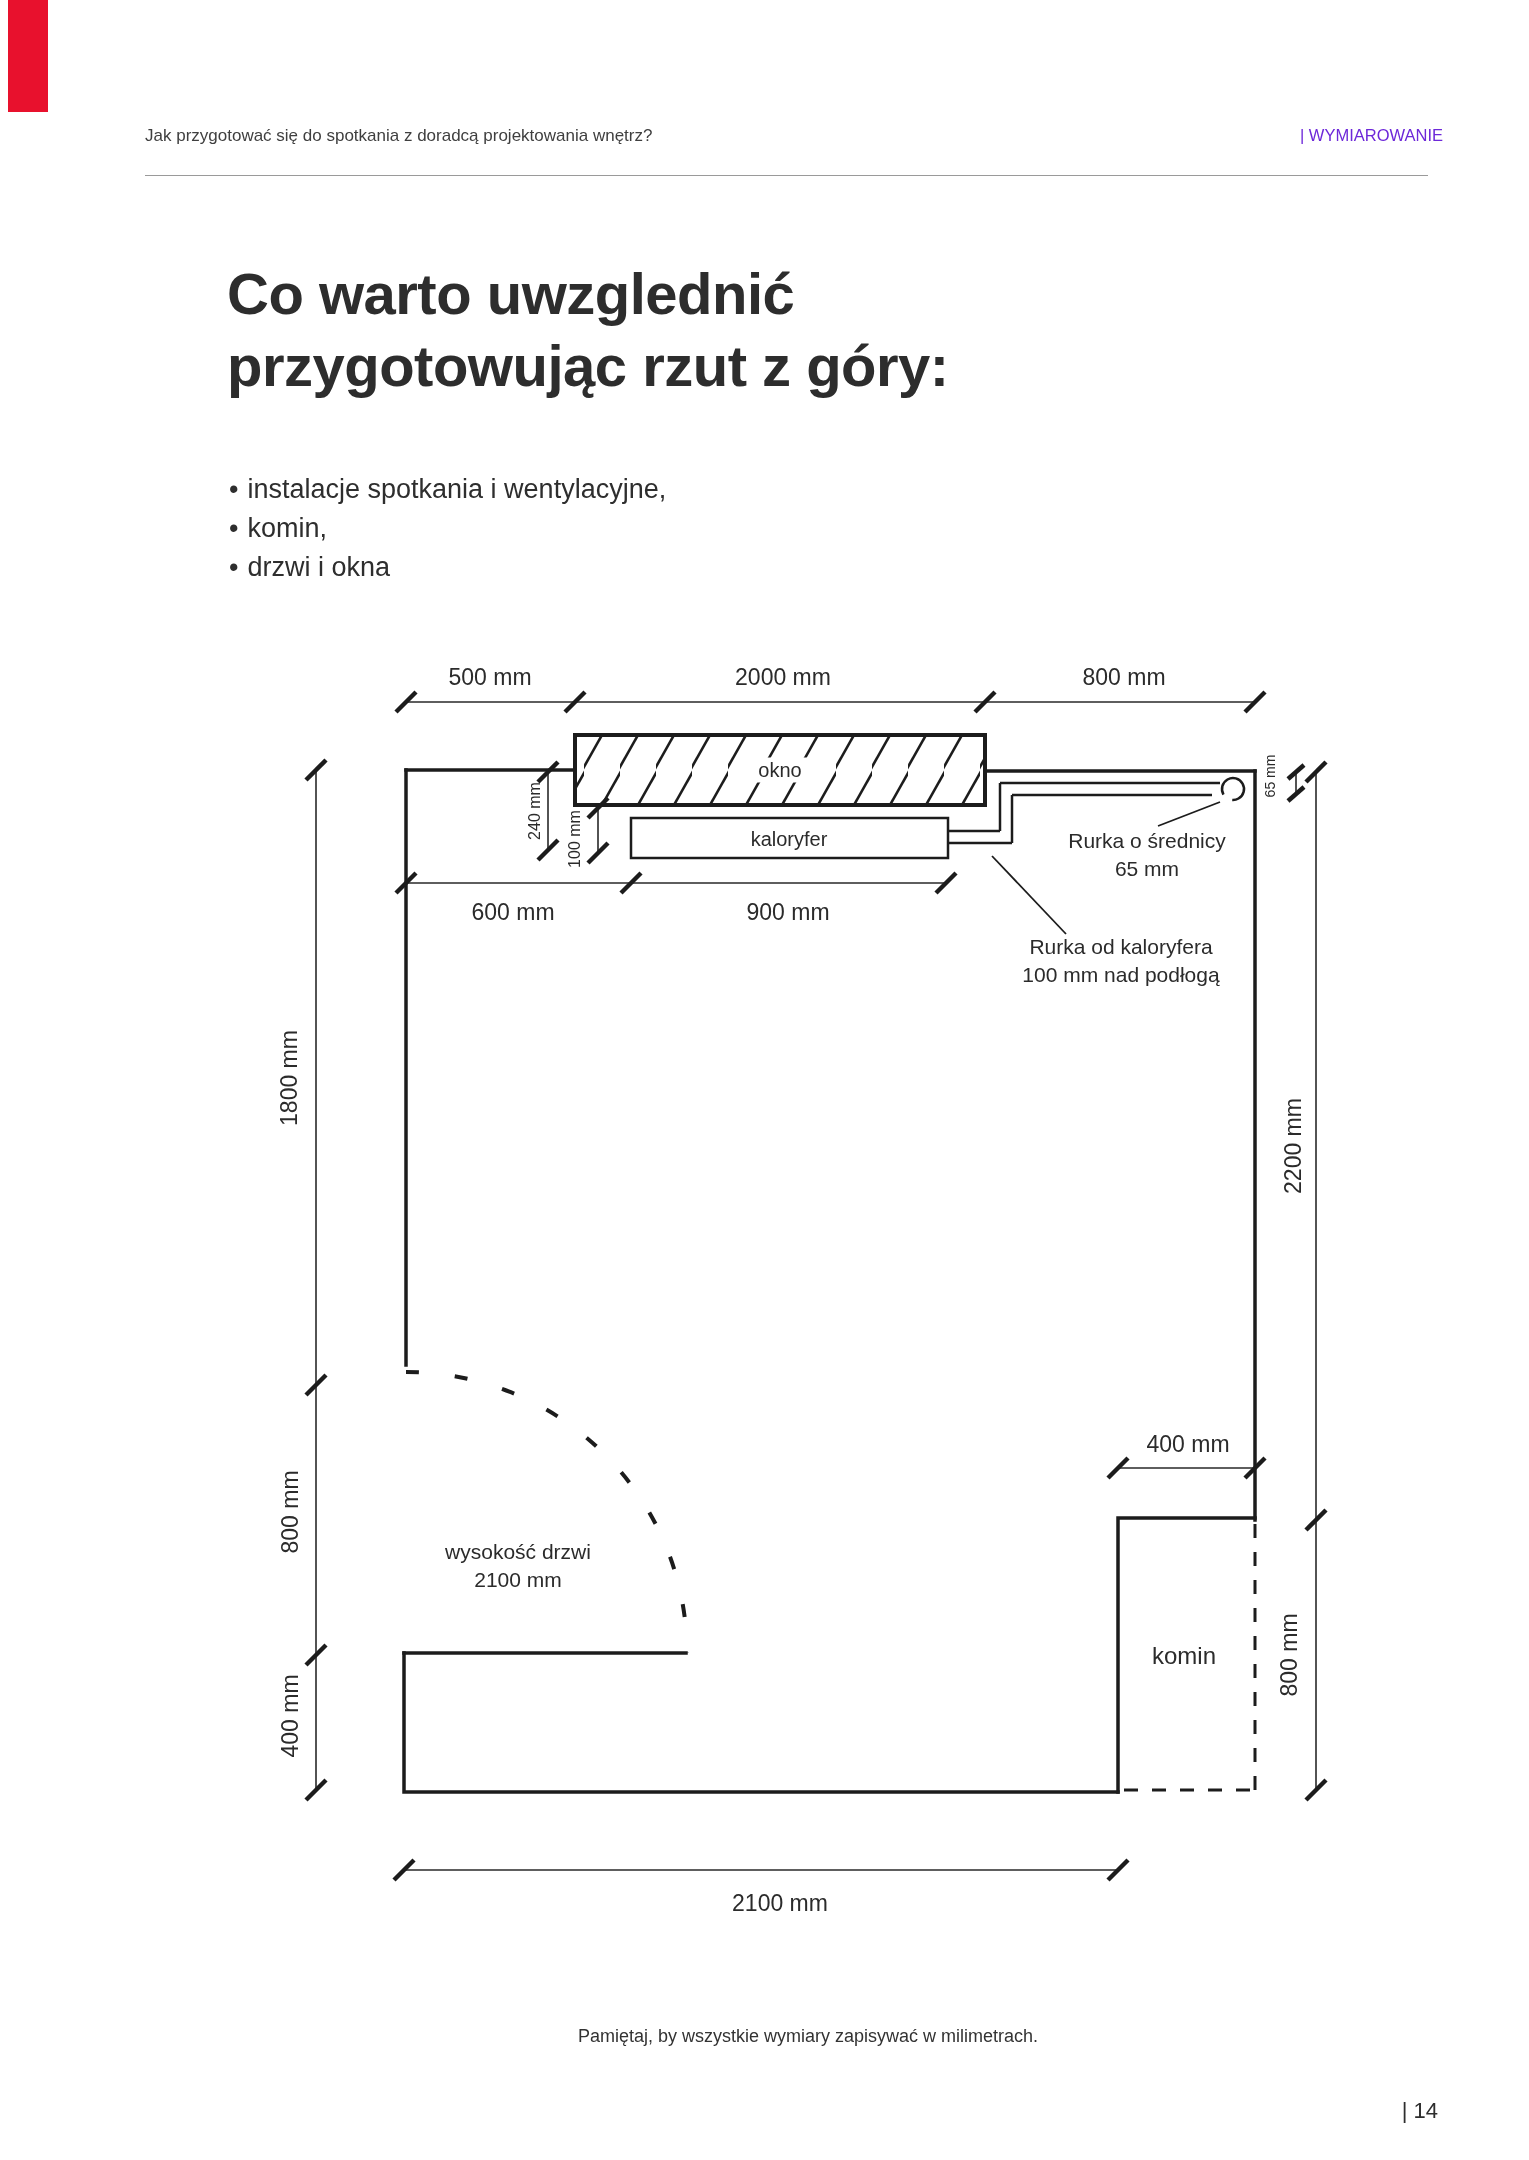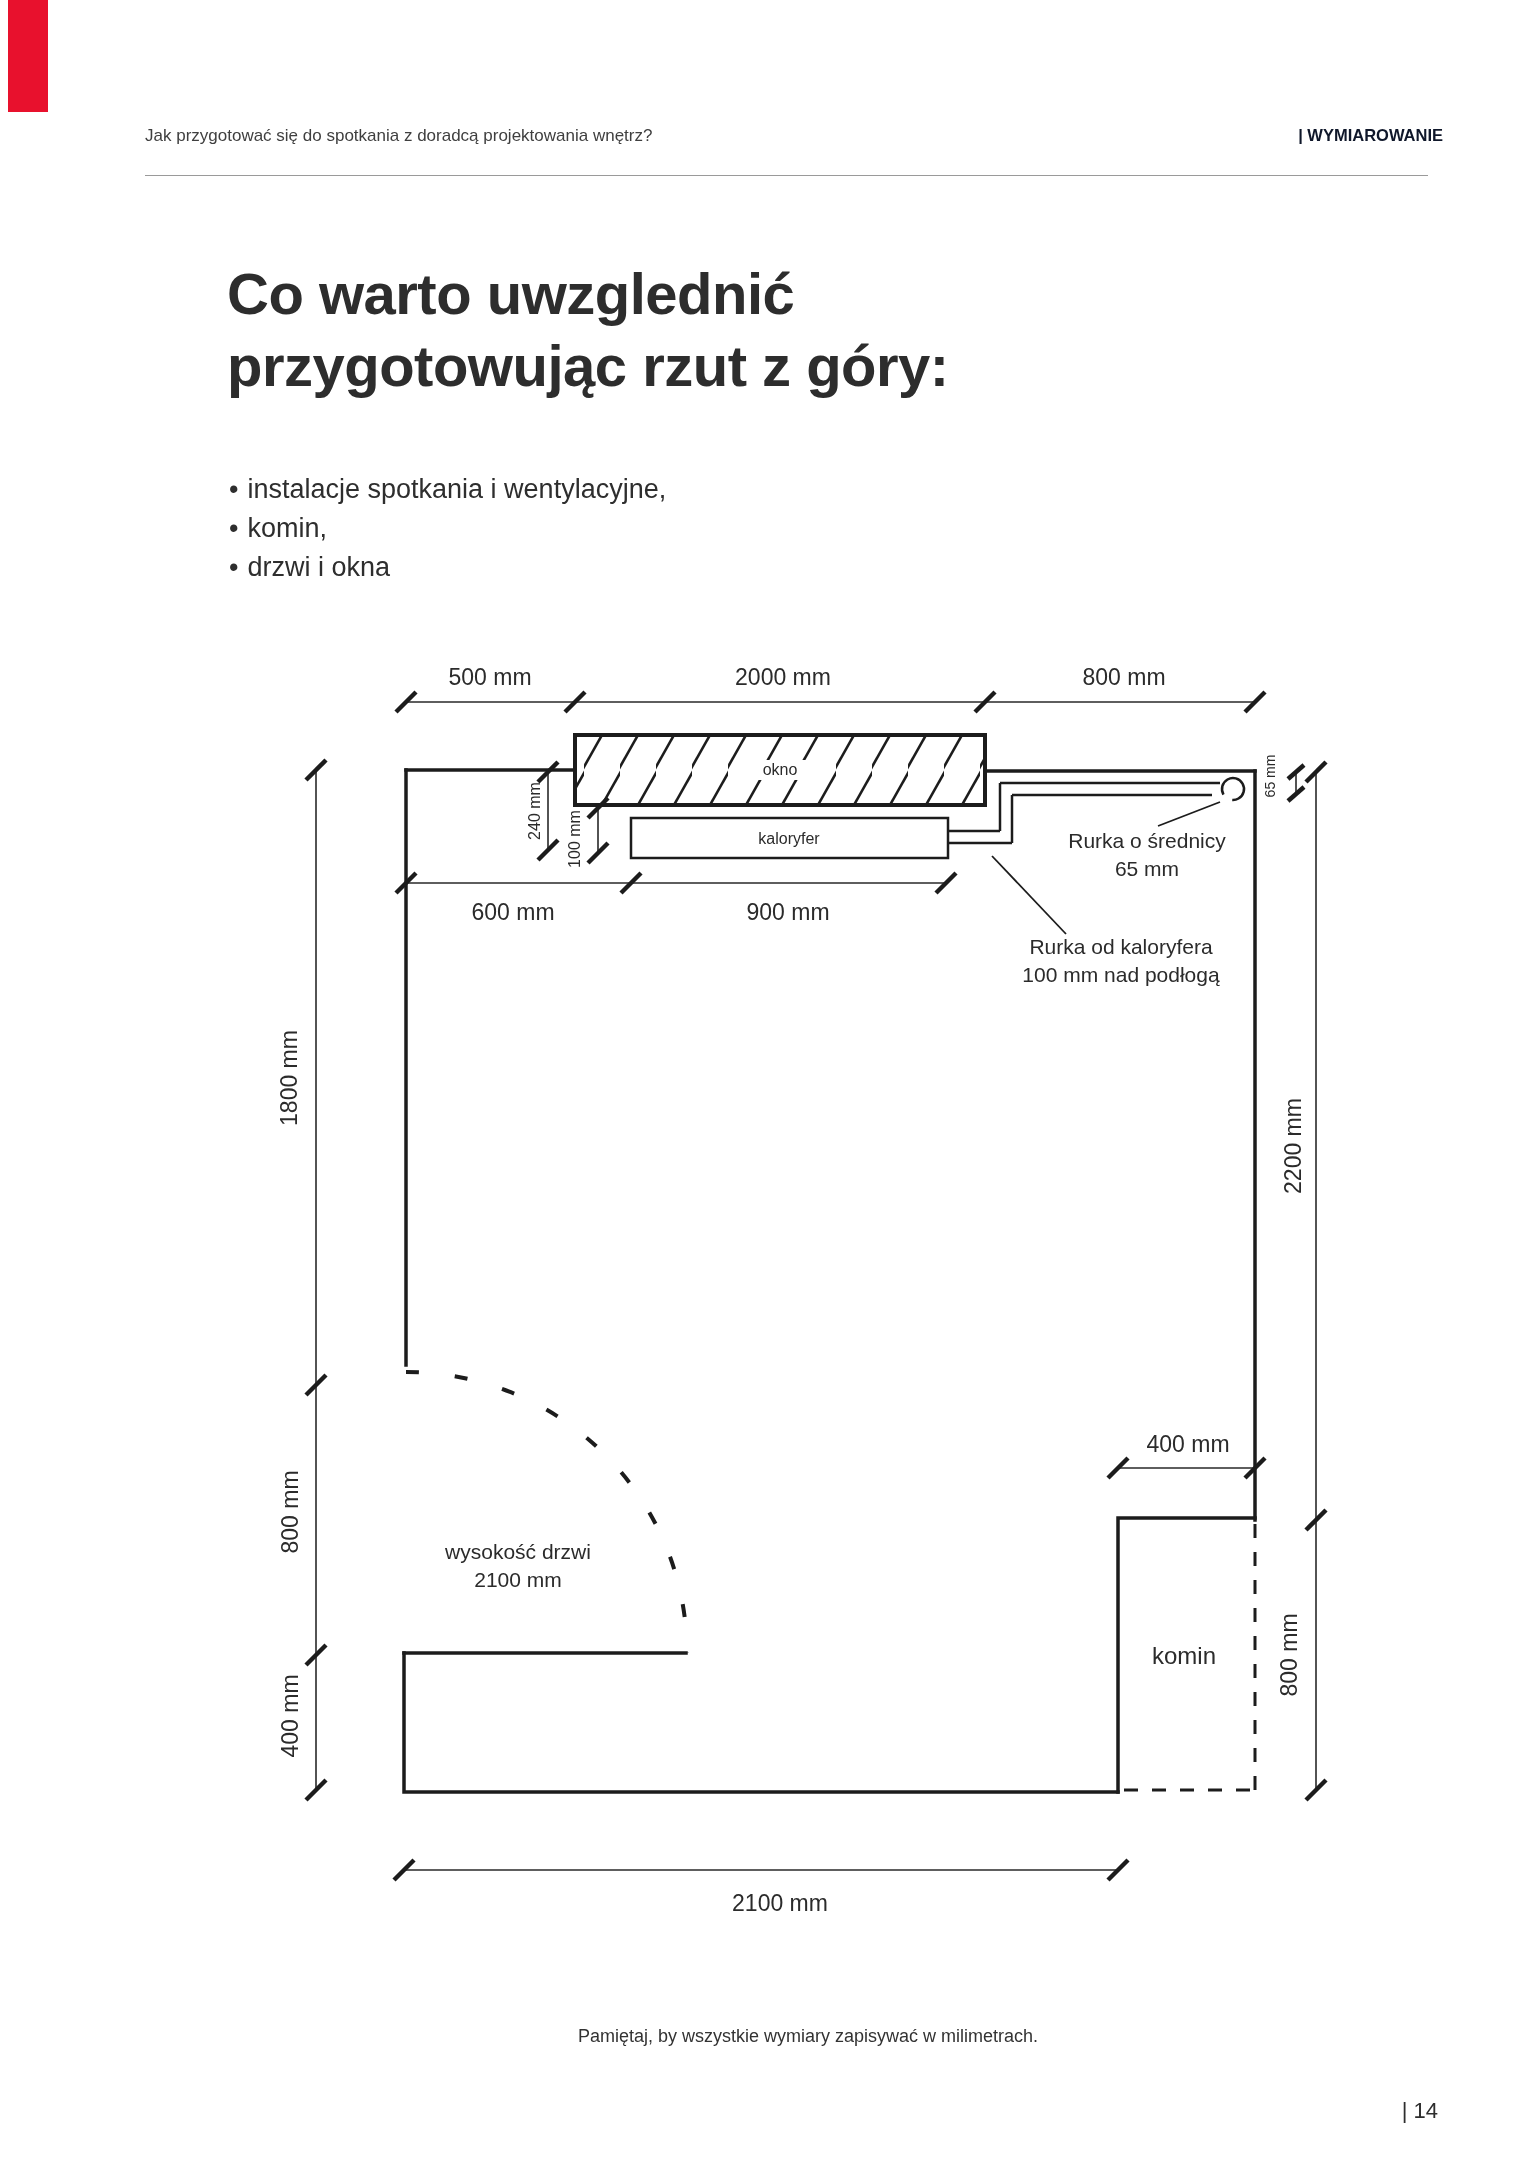--- a/index.html
+++ b/index.html
@@ -3,33 +3,33 @@
 <meta charset="utf-8">
 <style>
   html,body{margin:0;padding:0;background:#ffffff;}
   #page{position:relative;width:1529px;height:2160px;background:#ffffff;overflow:hidden;
         font-family:"Liberation Sans", sans-serif;color:#2e2e2e;margin-left:8px;}
   .abs{position:absolute;}
   
   #accent{left:0;top:0;width:40px;height:112px;background:#e8112d;}
   
   #header-left{left:137px;top:126px;font-size:17px;color:#3f3f3f;white-space:nowrap;}
-  #header-right{left:1100px;top:126px;width:335px;text-align:right;font-size:16.5px;font-weight:700;color:#0f172a;white-space:nowrap;}
+  #header-right{left:1100px;top:126px;width:335px;text-align:right;font-size:16.5px;font-weight:400;color:#6d28d9;white-space:nowrap;}
   #header-rule{left:137px;top:175px;width:1283px;height:0;border-top:1px solid #9a9a9a;}
   
   #title{left:219px;top:258px;font-size:58px;line-height:72px;font-weight:700;color:#2d2d2d;letter-spacing:-0.5px;white-space:nowrap;}
   #bullets{left:221px;top:470px;font-size:27px;line-height:39px;color:#2e2e2e;}
   .bullet-row{white-space:nowrap;}
   .bullet-marker{margin-right:9px;}
   
   #plan{left:0;top:0;width:1529px;height:2160px;}
   
   .hlabel{position:absolute;transform:translate(-50%,-50%);white-space:nowrap;color:#2b2b2b;}
   .vlabel{position:absolute;transform:translate(-50%,-50%) rotate(-90deg);white-space:nowrap;color:#2b2b2b;}
-  .fs23{font-size:23px;} .fs20{font-size:16px;}
+  .fs23{font-size:23px;} .fs20{font-size:20px;}
   .fs16{font-size:16px;} .fs14{font-size:14px;} .fs24{font-size:24px;}
   .note{position:absolute;transform:translate(-50%,-50%);text-align:center;font-size:21px;line-height:28px;color:#2b2b2b;white-space:nowrap;}
   .bgwhite{background:#ffffff;padding:1px 10px;}
   
   #footer-note{left:800px;top:2036px;transform:translate(-50%,-50%);font-size:18px;color:#333333;white-space:nowrap;}
   #page-number{left:1358px;top:2098px;width:72px;text-align:right;font-size:22px;color:#2e2e2e;white-space:nowrap;}
 </style>
 </head>
 <body>
 

